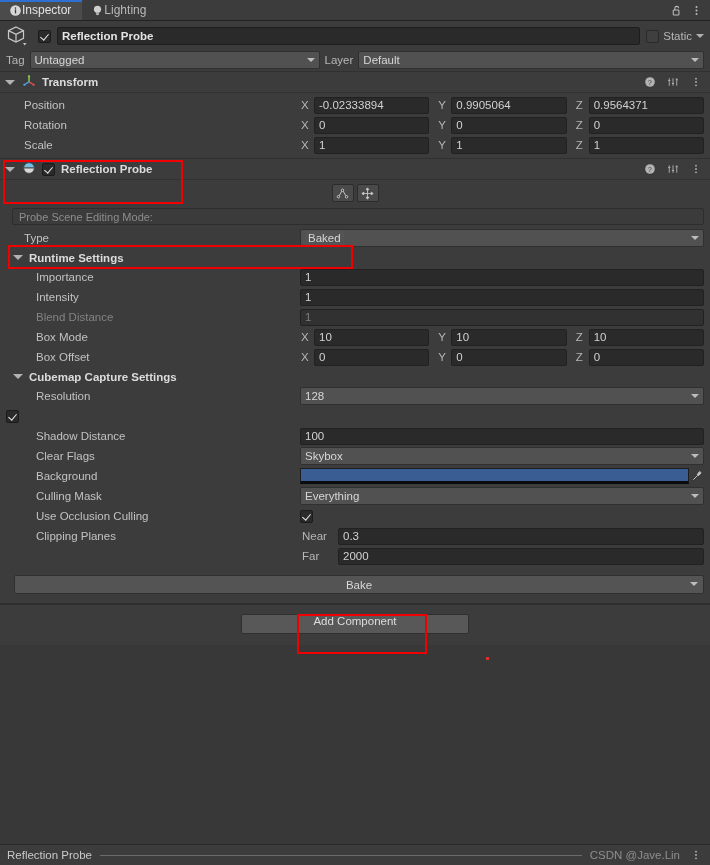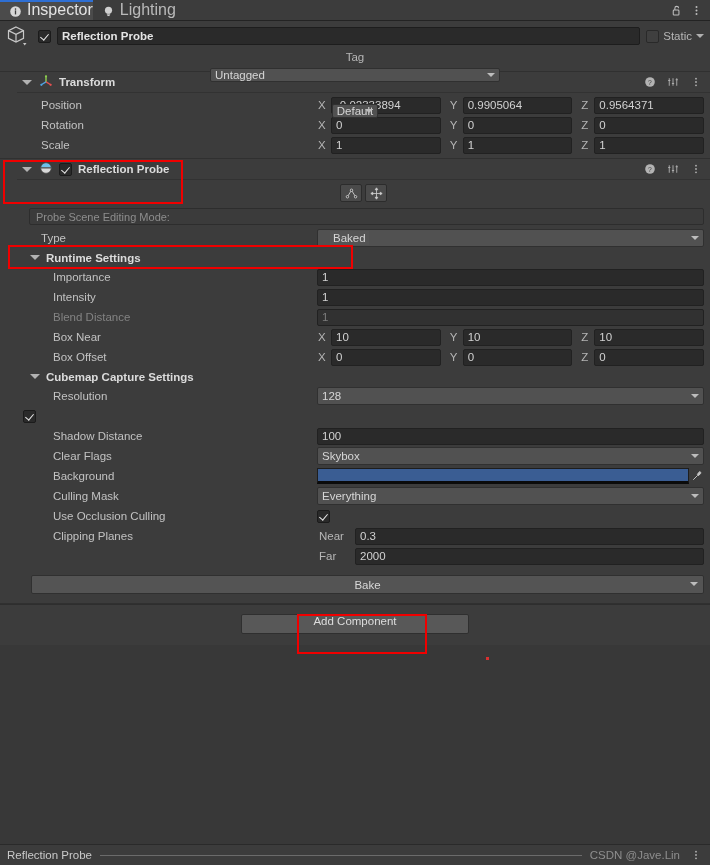--- a/index.html
+++ b/index.html
@@ -20,23 +20,22 @@
   .tabbar {
     height: 21px;
     background: #3c3c3c;
     display: flex;
     align-items: stretch;
     border-bottom: 1px solid #232323;
     position: relative;
   }
   .tab {
     display: flex; align-items: center;
-    gap: 5px;
-    padding: 0 0 0 9px;
-    font-size: 16px;
+    padding: 0 11px 0 9px;
+    font-size: 12px;
     color: #b9b9b9;
     position: relative;
   }
   .tab.active {
     background: #4b4b4b;
     color: #e3e3e3;
   }
   .tab.active::before {
     content: "";
     position: absolute; left: 0; right: 0; top: 0; height: 2px;
@@ -93,21 +92,21 @@
     background: #3f3f3f;
     border: 1px solid #292929;
     border-radius: 2px;
   }
   .caret-d {
     width: 0; height: 0;
     border-left: 4px solid transparent;
     border-right: 4px solid transparent;
     border-top: 4px solid #b0b0b0;
   }
-  .go-row2 { display: flex; align-items: center; gap: 5px; margin-top: 5px; height: 18px; flex-direction: column; }
+  .go-row2 { display: flex; align-items: center; gap: 5px; margin-top: 5px; height: 18px; }
   .lbl { color: #b6b6b6; font-size: 11.5px; }
   .dropdown {
     height: 18px;
     background: #515151;
     border: 1px solid #303030;
     border-radius: 2px;
     display: flex; align-items: center;
     padding: 0 4px;
     color: #d6d6d6;
     position: relative;
@@ -118,21 +117,21 @@
     transform: translateY(-50%);
     width: 0; height: 0;
     border-left: 4px solid transparent;
     border-right: 4px solid transparent;
     border-top: 4px solid #bdbdbd;
   }
   .tag-dd { width: 290px; }
   .layer-dd { flex: 1; }
 
   
-  .component { background: #3c3c3c; border-bottom: 1px solid #303030; padding-left: 17px; }
+  .component { background: #3c3c3c; border-bottom: 1px solid #303030; }
   .comp-header {
     display: flex; align-items: center;
     height: 21px;
     padding: 0 6px 0 5px;
     gap: 6px;
     background: #3c3c3c;
     border-bottom: 1px solid #323232;
   }
   .foldout {
     width: 0; height: 0; flex: none;
@@ -204,21 +203,21 @@
     background: #3b3b3b;
     border: 1px solid #2d2d2d;
     border-radius: 2px;
     display: flex; align-items: center;
     padding-left: 6px;
     color: #8d8d8d;
     font-size: 11px;
   }
   .type-value-chip {
     position: absolute;
-    left: 307px;
+    left: 299px;
     color: #d6d6d6;
     font-size: 11.5px;
     z-index: 3;
     background: #545454;
     padding: 1px 3px;
   }
 
   .color-field {
     flex: 1; height: 16px;
     background: #3a5d93;
@@ -567,21 +566,21 @@
             <span>1</span>
           </span>
       </div>
       <div class="row">
         <span class="row-label sub dim">Blend Distance</span>
         <span class="field dim">
             <span>1</span>
           </span>
       </div>
       <div class="row">
-        <span class="row-label sub">Box Near</span>
+        <span class="row-label sub">Box Mode</span>
         <span class="vec">
           <span class="axis">X</span>
           <span class="field">
               <span>10</span>
             </span>
           <span class="axis">Y</span>
           <span class="field">
               <span>10</span>
             </span>
           <span class="axis">Z</span>

